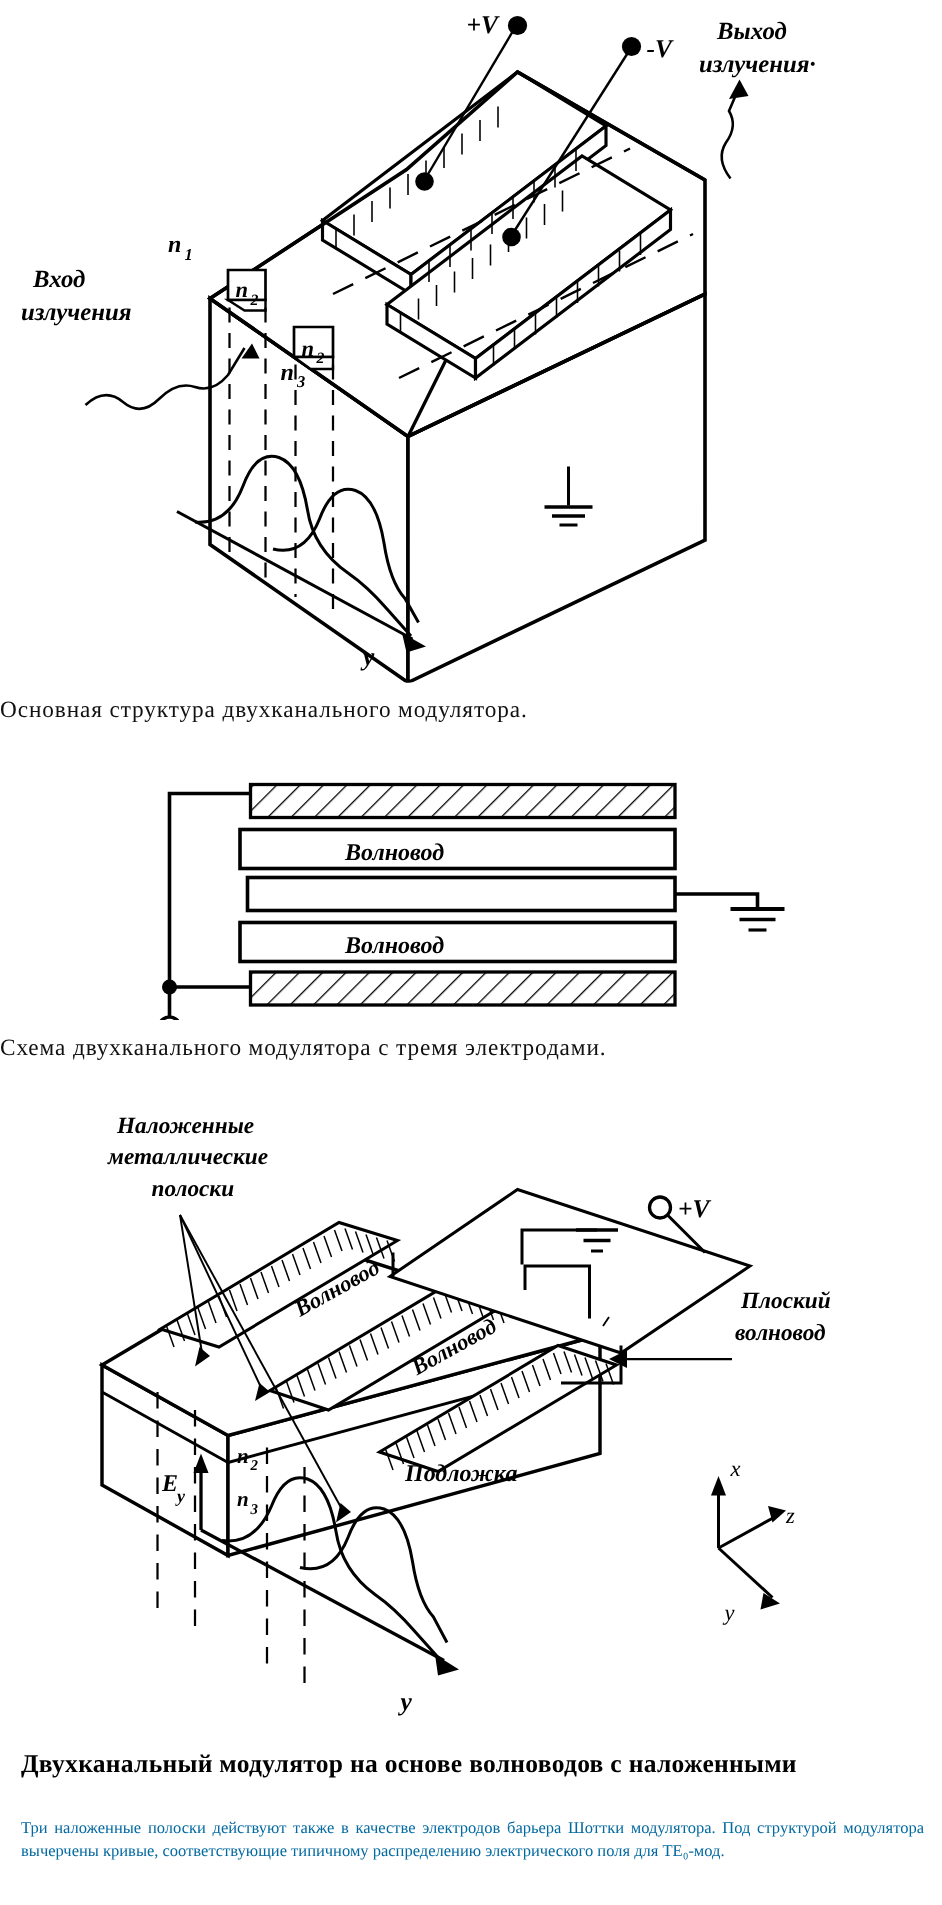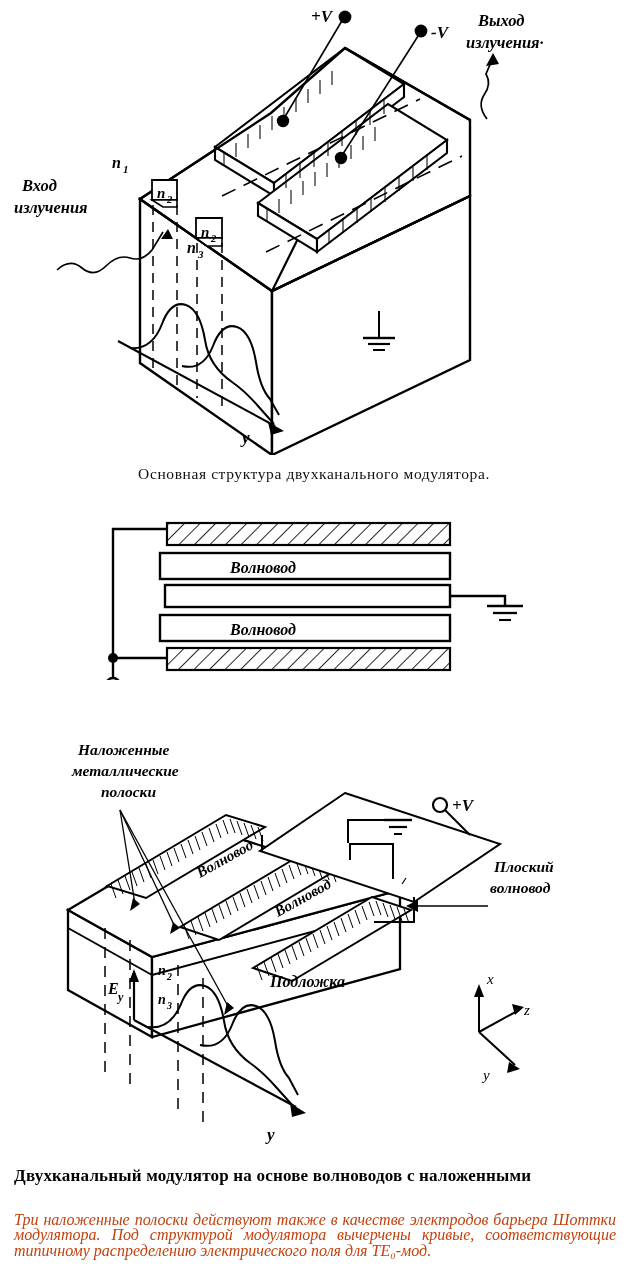--- a/index.html
+++ b/index.html
@@ -3,29 +3,29 @@
 <meta charset="utf-8">
 <title>Двухканальный модулятор</title>
 <style>
   html,body{margin:0;padding:0;background:#fff;}
   body{width:628px;height:1270px;position:relative;overflow:hidden;
        font-family:"Liberation Serif",serif;color:#000;}
   .page{position:absolute;left:0;top:0;width:628px;height:1270px;}
   svg{display:block;}
   .fig{position:absolute;left:0;}
   
-  .cap{position:absolute;text-align:center;width:628px;
+  .cap{position:absolute;text-align:left;width:628px;
        font-family:"Liberation Serif",serif;font-size:15.5px;
        letter-spacing:.6px;color:#111;}
   .maincap{position:absolute;left:14px;width:600px;
        font-family:"Liberation Serif",serif;font-size:17px;
        font-weight:700;line-height:19px;letter-spacing:.2px;color:#000;}
   .body-text{position:absolute;left:14px;width:602px;
-       font-family:"Liberation Serif",serif;font-size:16px;
-       line-height:15.4px;text-align:justify;color:#c2410c;font-style:italic;}
+       font-family:"Liberation Serif",serif;font-size:11px;
+       line-height:15.4px;text-align:justify;color:#0369a1;}
 </style>
 </head>
 <body>
 
 <div class="page">
 
   <div class="fig" style="top:0;">
   <svg width="628" height="455" viewBox="0 0 628 455">
     <g fill="none" stroke="#000" stroke-width="2.1" stroke-linejoin="miter" stroke-linecap="butt">
 
@@ -206,20 +206,21 @@
     </g>
 
     <g font-family="Liberation Serif, serif" fill="#000">
       <text x="230" y="68" font-size="16" font-style="italic" font-weight="600">Волновод</text>
       <text x="230" y="130" font-size="16" font-style="italic" font-weight="600">Волновод</text>
       <text x="124" y="186" font-size="17" font-style="italic" font-weight="600">+V</text>
     </g>
   </svg>
   </div>
 
+  <div class="cap" style="top:690px;">Схема двухканального модулятора с тремя электродами.</div>
 
   <div class="fig" style="top:732px;">
   <svg width="628" height="445" viewBox="0 0 628 445">
     <g fill="none" stroke="#000" stroke-width="2.2" stroke-linejoin="miter">
 
       <path d="M68,178 L68,258 L152,305 L152,225 Z" fill="#fff" stroke="#000" stroke-width="2.3"></path>
 
       <path d="M152,225 L152,305 L400,237 L400,158 Z" fill="#fff" stroke="#000" stroke-width="2.3"></path>
 
       <line x1="68" y1="196" x2="152" y2="243" stroke="#000" stroke-width="1.9"></line>

